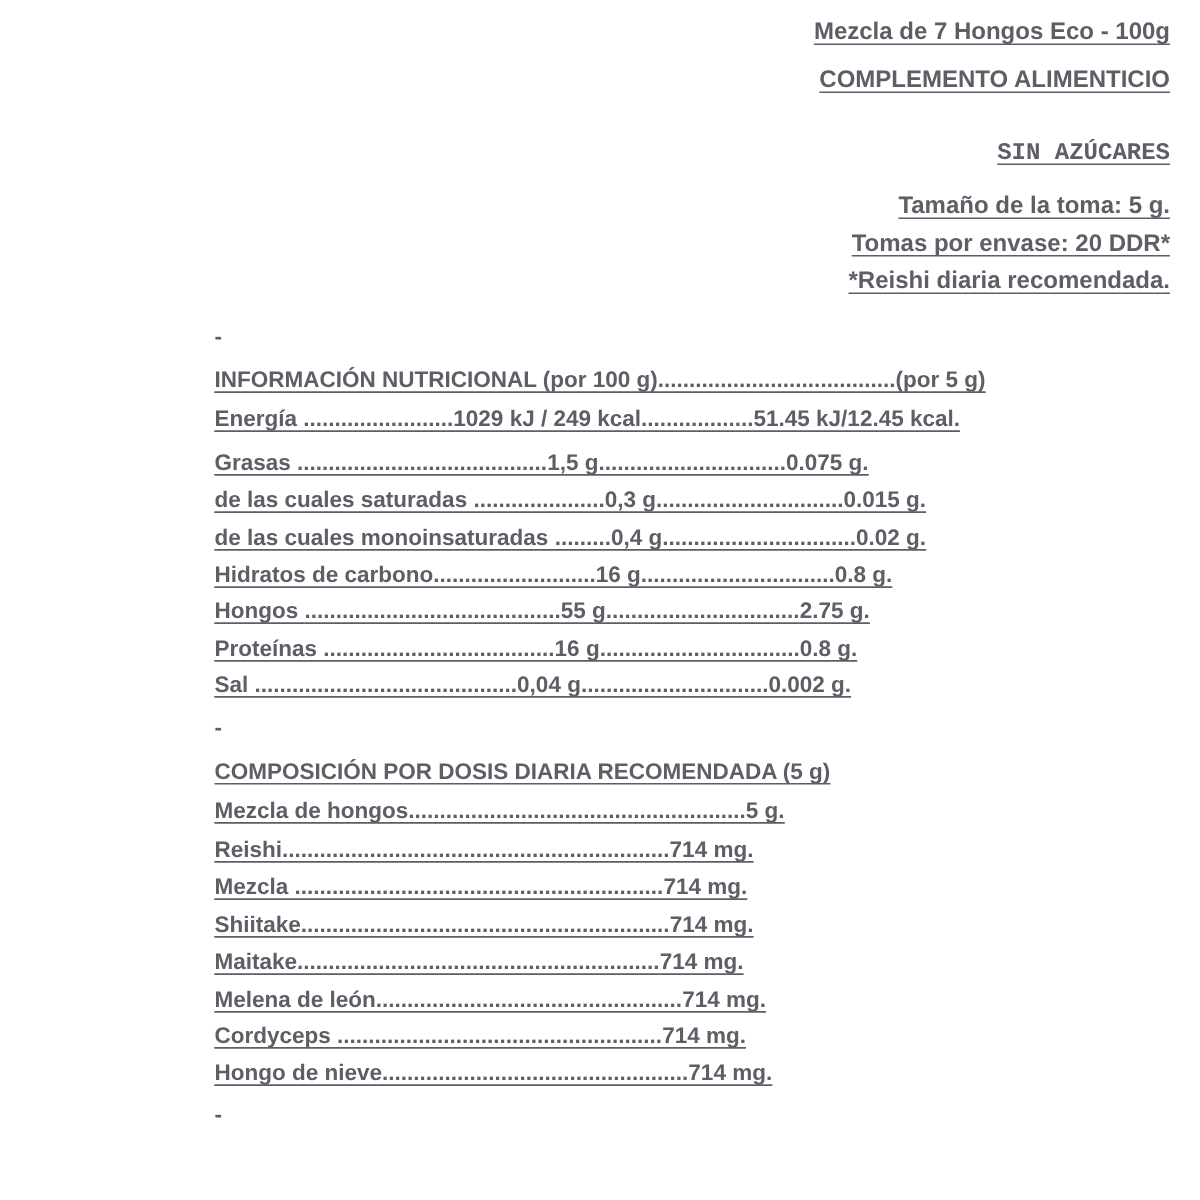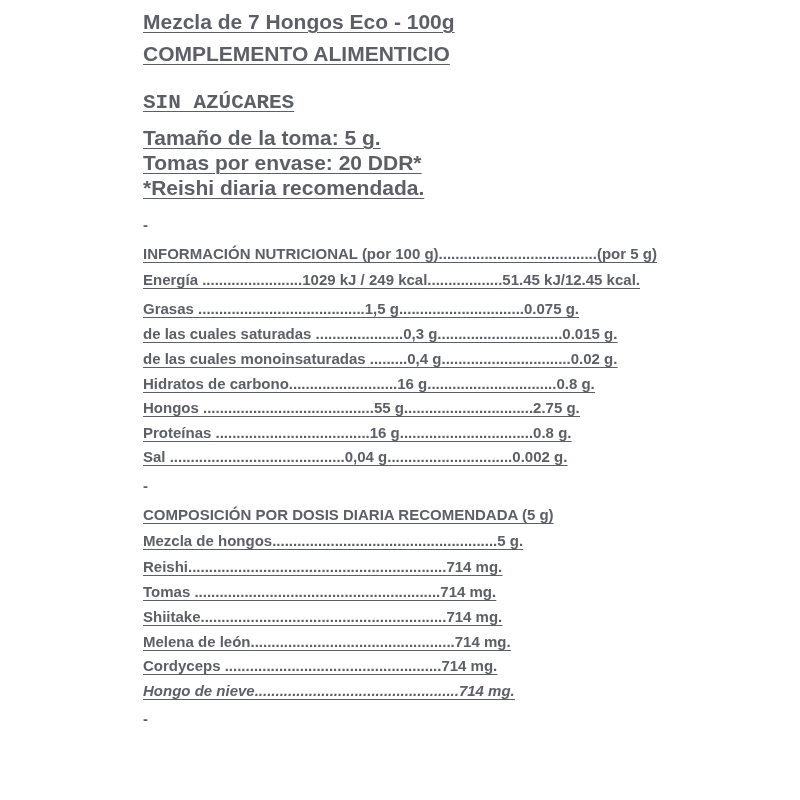--- a/index.html
+++ b/index.html
@@ -18,26 +18,26 @@
   }
   .line {
     font-size: 15px;
     line-height: 19px;
     white-space: nowrap;
     text-decoration: underline;
     text-decoration-thickness: 1px;
     text-underline-offset: 3px;
   }
   .line span { text-decoration: underline; }
-  .big { font-size: 21px; }
+  .big { font-size: 16px; text-align: right; }
   .dash { text-decoration: none; }
   .mb5  { margin-bottom: 5px; }
   .mb6  { margin-bottom: 6px; }
   .mb7  { margin-bottom: 7px; }
-  .mb9  { margin-bottom: 9px; font-style: italic; }
+  .mb9  { margin-bottom: 9px; }
   .mb10 { margin-bottom: 10px; }
   .mb13 { margin-bottom: 13px; }
   .mb16 { margin-bottom: 16px; font-family: Liberation Mono, monospace; }
   .mb18 { margin-bottom: 18px; }
   .mb22 { margin-bottom: 30px; }
 </style>
 </head>
 <body>
 
 <div class="doc">
@@ -72,24 +72,25 @@
   <div class="line mb10"><span>Sal </span><span>..........................................</span><span>0,04 g</span><span>..............................</span><span>0.002 g.</span></div>
 
   <div class="line dash mb10">-</div>
 
   <div class="line mb7">COMPOSICIÓN POR DOSIS DIARIA RECOMENDADA (5 g)</div>
 
   <div class="line mb7"><span>Mezcla de hongos</span><span>......................................................</span><span>5 g.</span></div>
 
   <div class="line mb6"><span>Reishi</span><span>..............................................................</span><span>714 mg.</span></div>
 
-  <div class="line mb6"><span>Tomas </span><span>...........................................................</span><span>714 mg.</span></div>
+  <div class="line mb6"><span>Mezcla </span><span>...........................................................</span><span>714 mg.</span></div>
 
   <div class="line mb6"><span>Shiitake</span><span>...........................................................</span><span>714 mg.</span></div>
 
+  <div class="line mb6"><span>Maitake</span><span>..........................................................</span><span>714 mg.</span></div>
 
   <div class="line mb5"><span>Melena de león</span><span>.................................................</span><span>714 mg.</span></div>
 
   <div class="line mb6"><span>Cordyceps </span><span>....................................................</span><span>714 mg.</span></div>
 
   <div class="line mb9"><span>Hongo de nieve</span><span>.................................................</span><span>714 mg.</span></div>
 
   <div class="line dash">-</div>
 
 </div>

